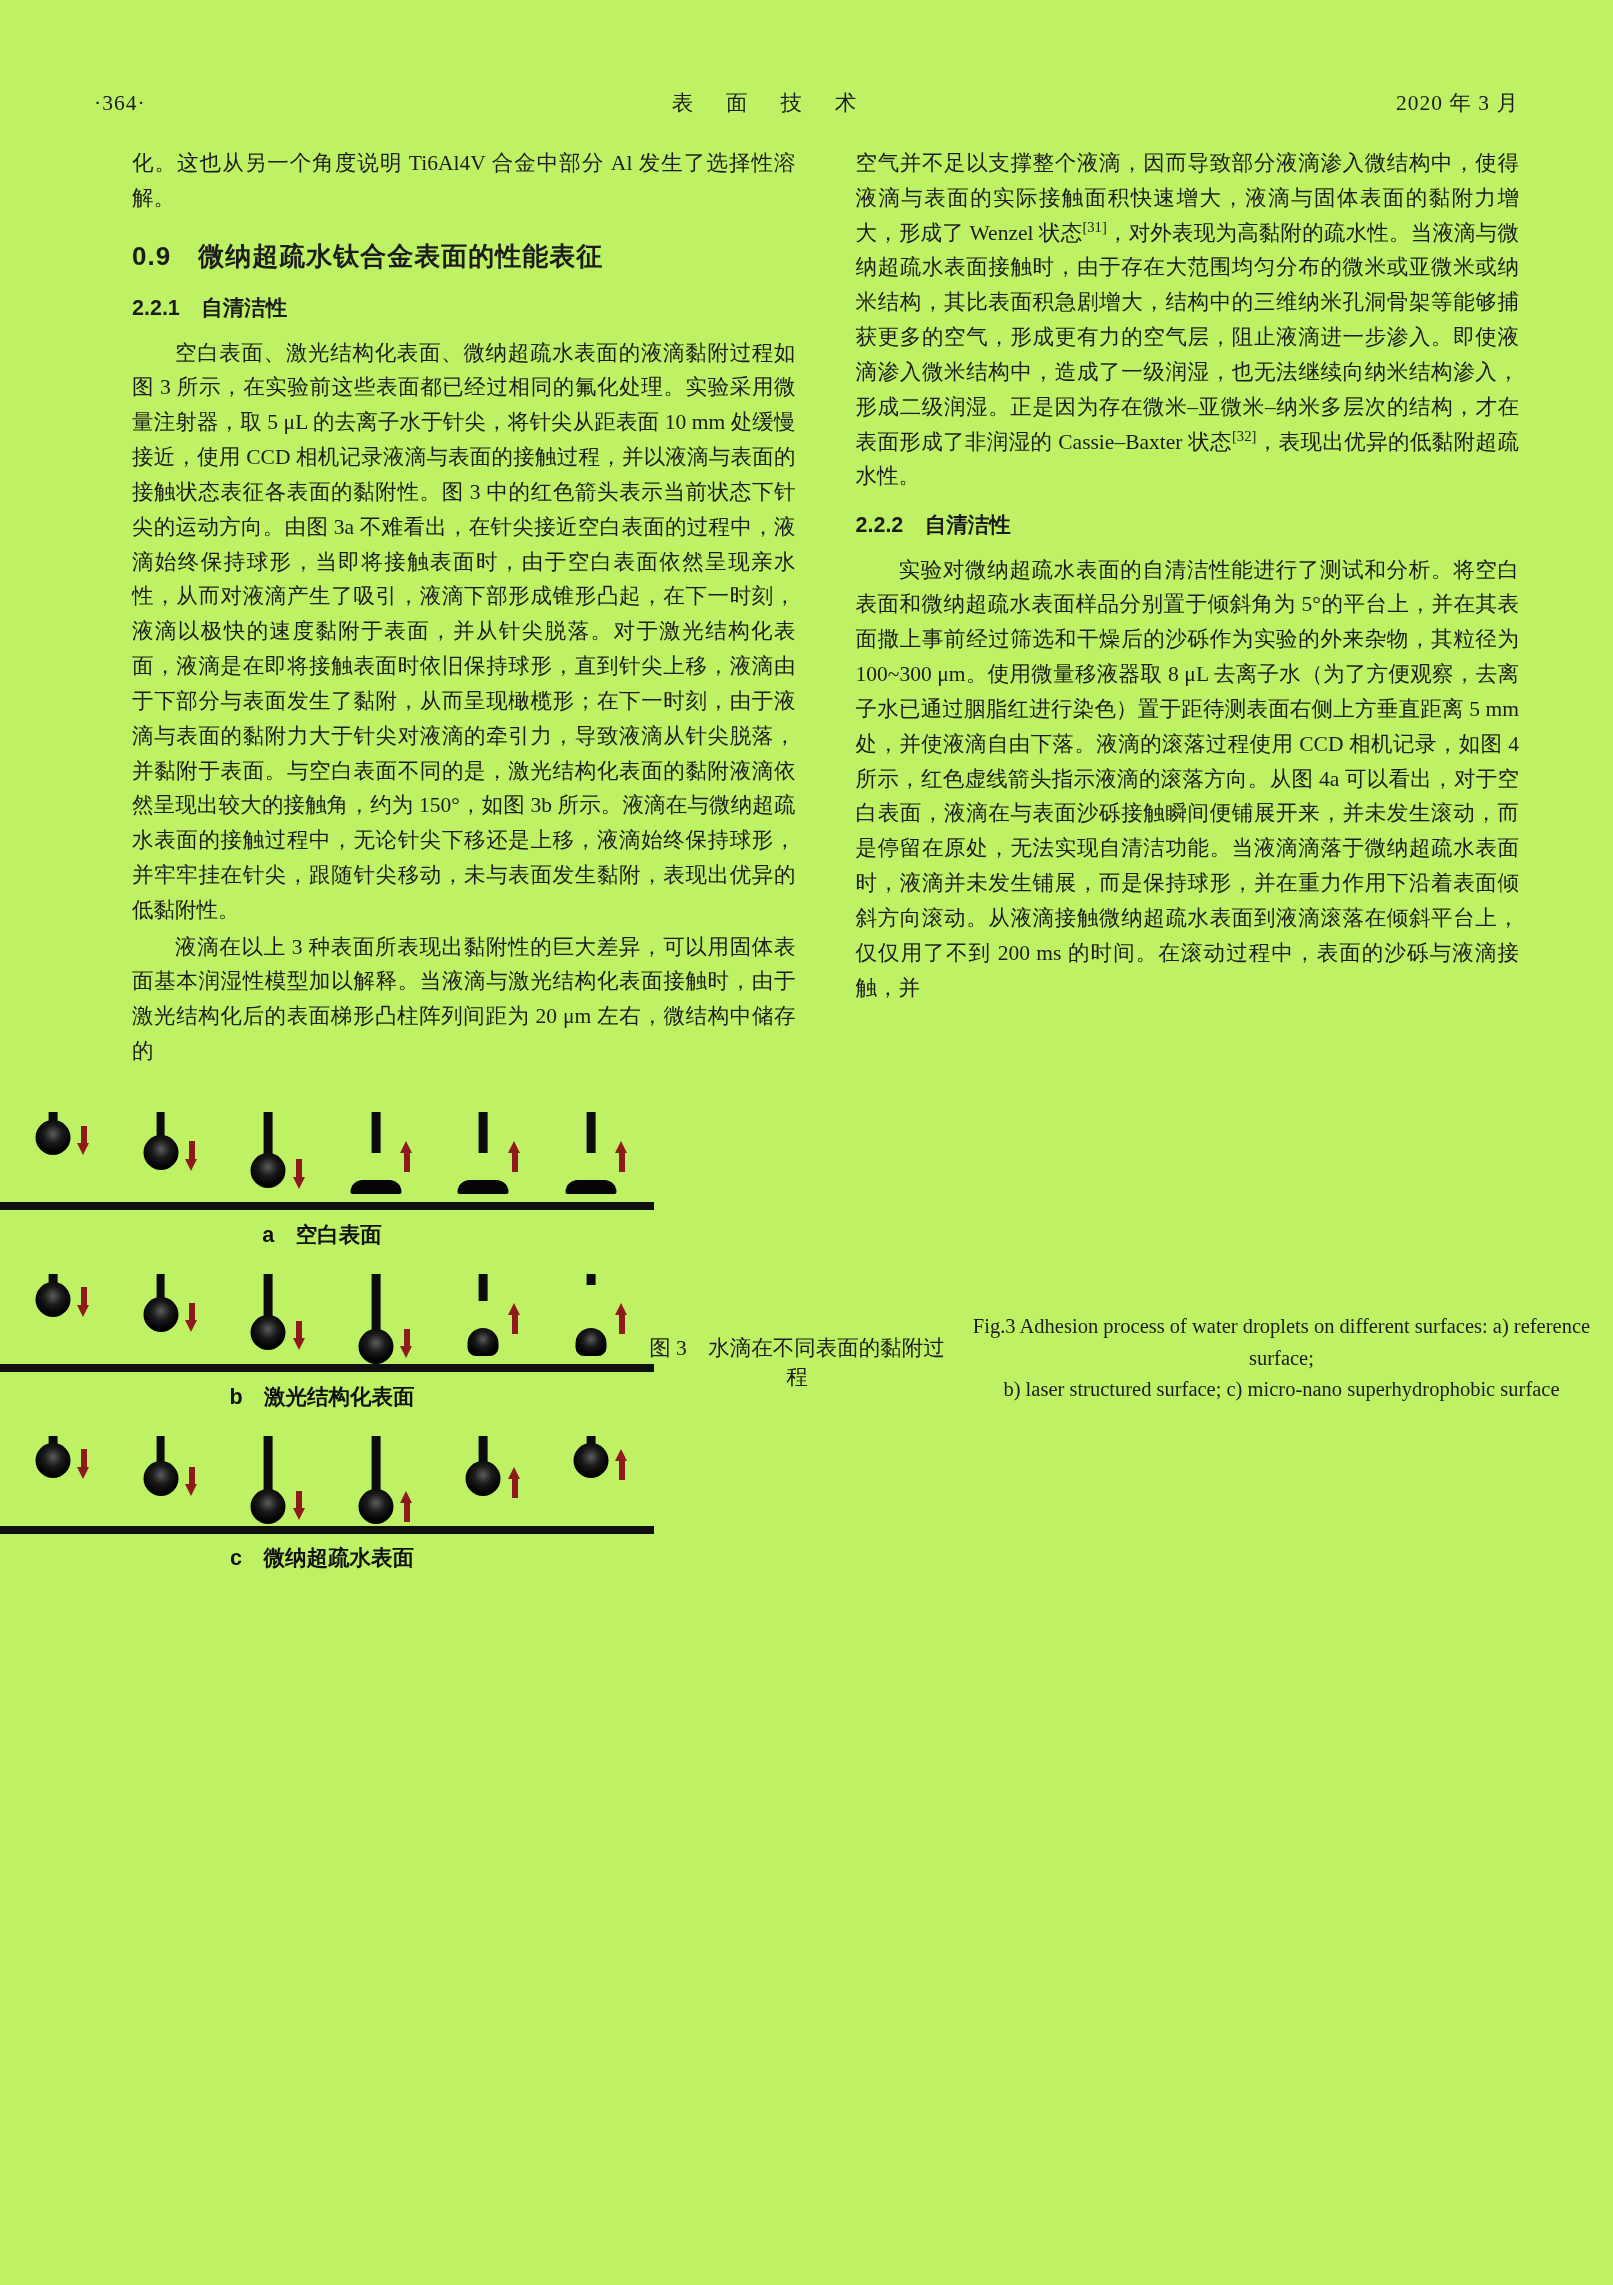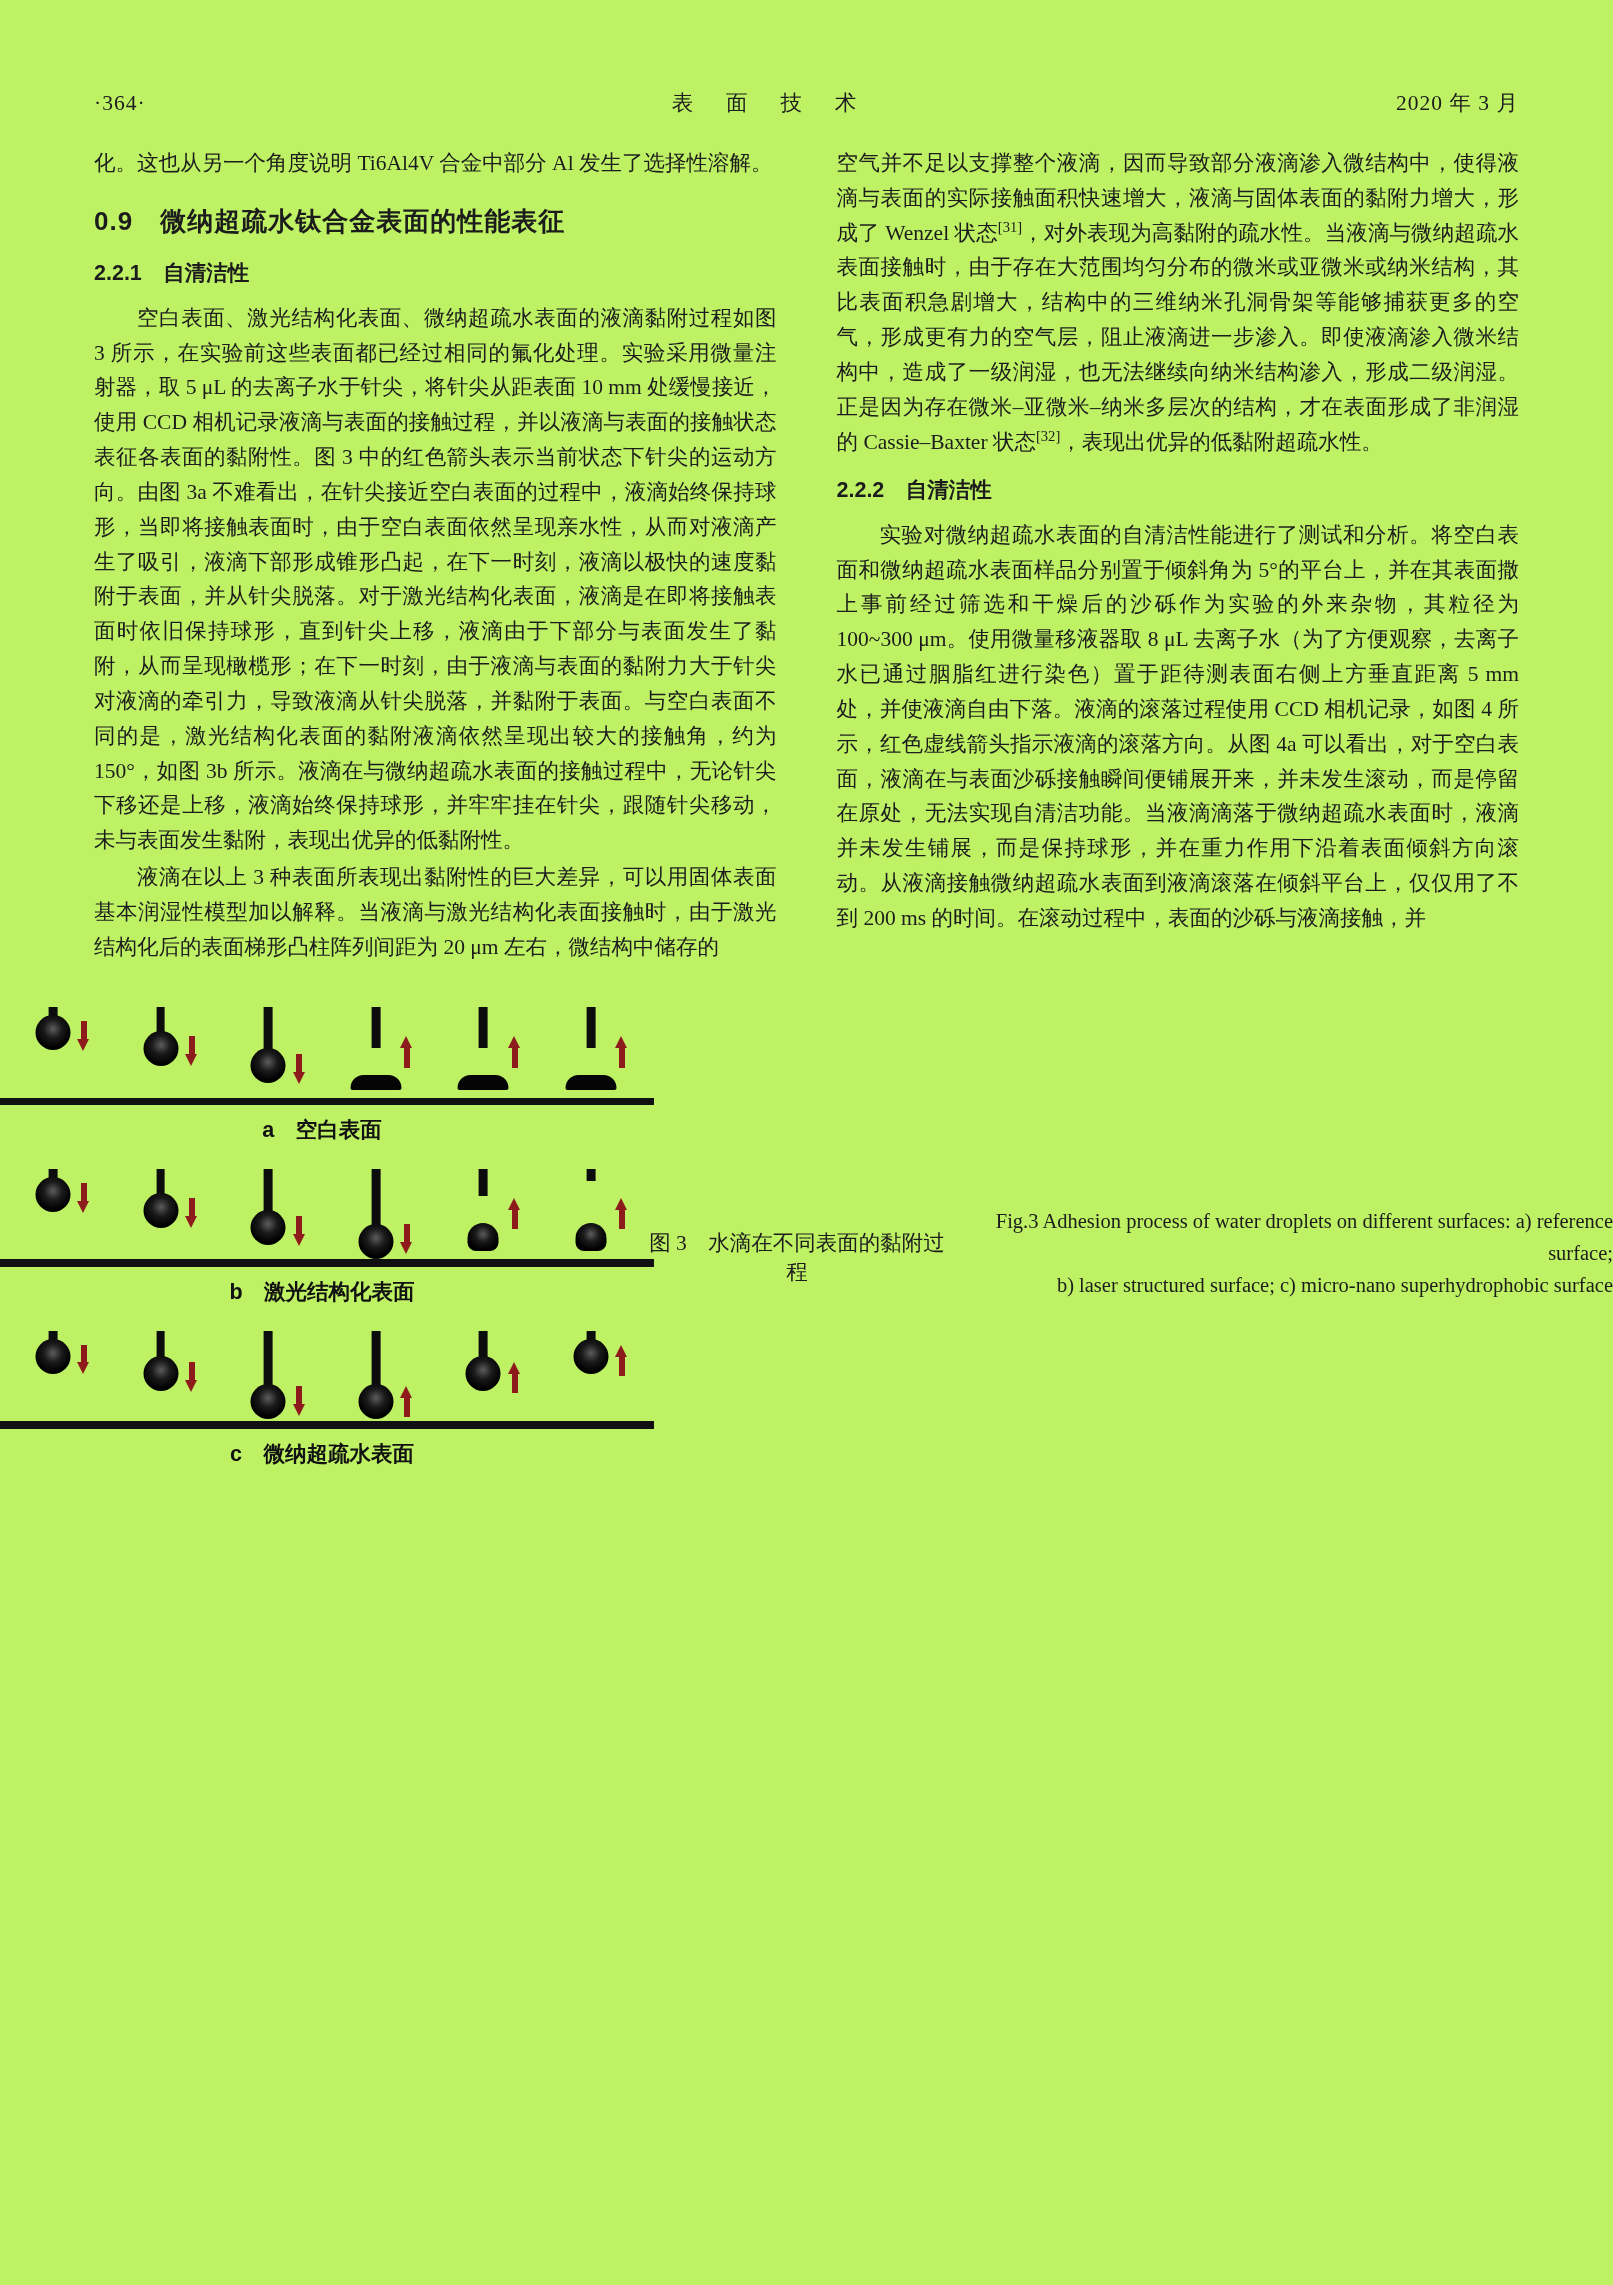--- a/index.html
+++ b/index.html
@@ -6,21 +6,21 @@
   .page{
     width:1613px;height:2285px;background:#bef264;position:relative;
     font-family:"Liberation Serif","DejaVu Serif",serif;color:#1c1c1c;
     box-sizing:border-box;overflow:hidden;
   }
   .header{
     display:flex;justify-content:space-between;align-items:baseline;
     padding:88px 94px 0 94px;font-size:21.5px;letter-spacing:1px;
   }
   .journal{letter-spacing:13.7px;}
-  .columns{display:flex;gap:60px;padding:29px 94px 0 94px;}
+  .columns{display:flex;gap:60px;padding:29px 94px 0 94px;margin-left:38px;}
   .col{width:683px;font-size:21.5px;line-height:1.62;text-align:justify;}
   .col p{margin:0 0 2px 0;}
   .col p.indent{text-indent:2em;}
   .h2{
     font-family:"Liberation Sans","DejaVu Sans",sans-serif;font-weight:bold;
     font-size:26px;margin:19.5px 0 13.7px 0;letter-spacing:1px;
   }
   .h3{
     font-family:"Liberation Sans","DejaVu Sans",sans-serif;font-weight:bold;
     font-size:21.5px;margin:13.7px 0 9.8px 0;
@@ -54,21 +54,21 @@
     border-left:6.8px solid transparent;border-right:6.8px solid transparent;
     border-top:12.7px solid var(--arrow,#8e1b1b);
   }
   .fig-arrow.up .stem{top:11.7px;}
   .fig-arrow.up .head{top:0;border-top:none;border-bottom:12.7px solid var(--arrow,#8e1b1b);}
   .fig-label{
     font-family:"Liberation Sans","DejaVu Sans",sans-serif;font-weight:bold;
     font-size:21.5px;margin:9.8px 0 25px 0;text-align:center;color:#111;
   }
   .fig-caption-cn{font-size:21.5px;margin-top:13.7px;text-align:center;}
-  .fig-caption-en{font-size:20.5px;margin-top:7.8px;text-align:right;line-height:1.55;}
+  .fig-caption-en{font-size:20.5px;margin-top:7.8px;text-align:center;line-height:1.55;}
 </style>
 </head>
 <body>
 
 <div class="page">
 
   <div class="header">
     <span>·364·</span>
     <span class="journal">表 面 技 术</span>
     <span>2020 年 3 月</span>

